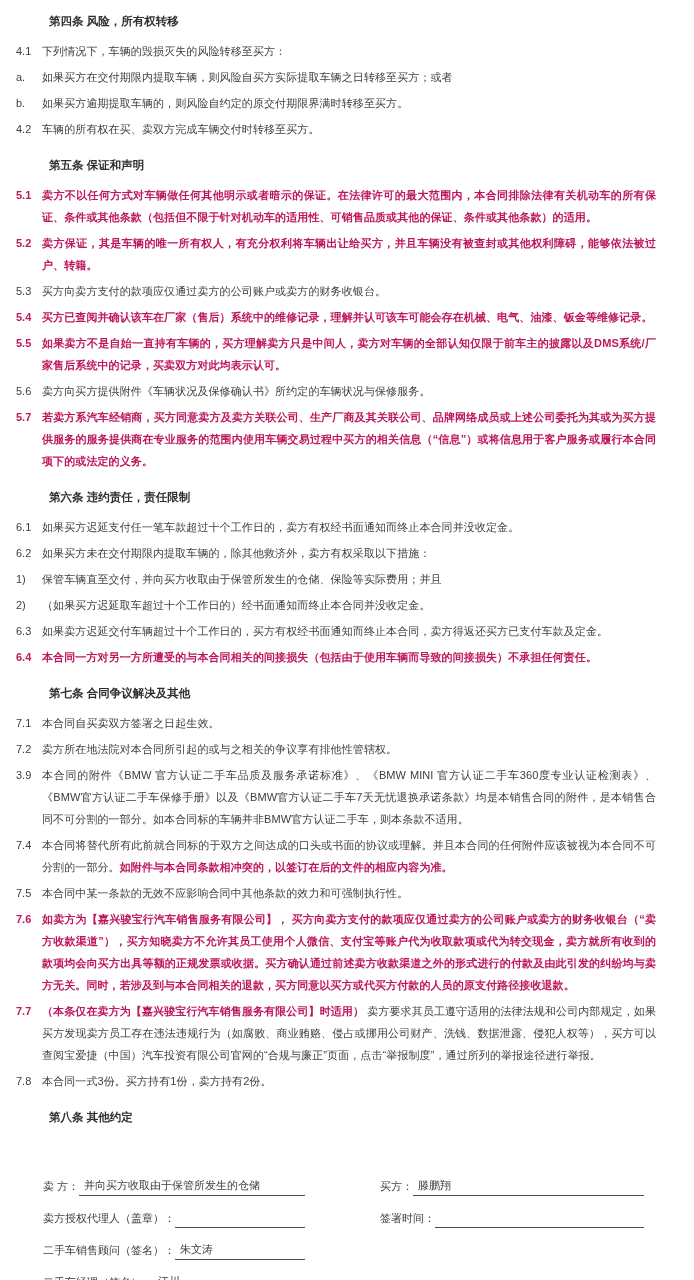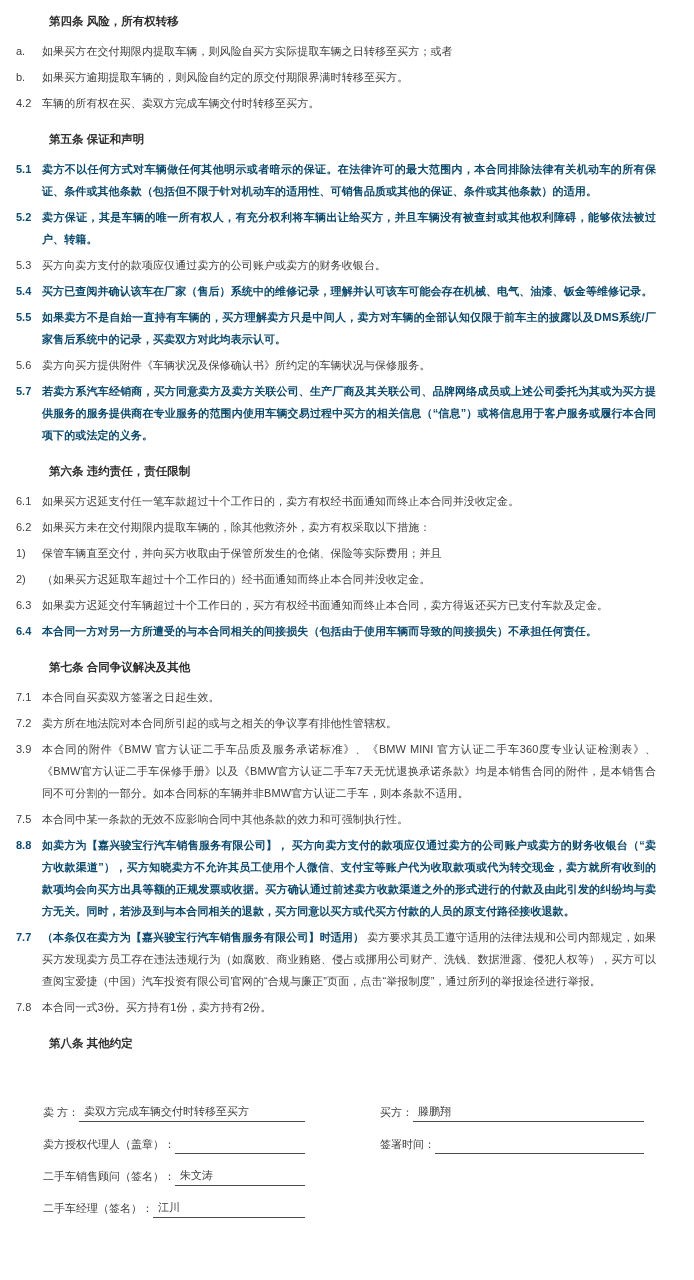--- a/index.html
+++ b/index.html
@@ -14,38 +14,42 @@
     font-size:11.5px; font-weight:bold; color:#2e2e2e;
     margin:14px 0 8px 33px; line-height:22px;
   }
   .sec-h.first { margin-top:4px; }
   .clause { display:flex; margin:0 0 4px 0; }
   .cnum { flex:0 0 26px; font-size:11px; line-height:22px; }
   .ctext {
     flex:1; margin:0; font-size:11px; line-height:22px;
     text-align:justify; letter-spacing:0.1px;
   }
-  .clause.b .cnum, .clause.b .ctext, .b { font-weight:bold; color:#0c4a6e; }
+  .clause.b .cnum, .clause.b .ctext, .b { font-weight:bold; color:#be185d; }
   .sig-area { display:flex; margin-top:46px; font-size:11px; }
   .sig-col { display:block; }
   .sig-col.left  { margin-left:27px; width:262px; }
   .sig-col.right { margin-left:75px; width:264px; }
   .sig-row { display:flex; align-items:flex-end; height:22px; margin-bottom:10px; }
   .sig-label { white-space:nowrap; line-height:20px; }
   .sig-line {
     flex:1; border-bottom:1.5px solid #4d4d4d;
     line-height:20px; padding-left:5px; white-space:nowrap;
   }
 </style>
 </head>
 <body>
 
 <div class="page">
 
   <h3 class="sec-h first">第四条 风险，所有权转移</h3>
+  <div class="clause">
+    <span class="cnum">4.1</span>
+    <p class="ctext">下列情况下，车辆的毁损灭失的风险转移至买方：</p>
+  </div>
   <div class="clause">
     <span class="cnum">a.</span>
     <p class="ctext">如果买方在交付期限内提取车辆，则风险自买方实际提取车辆之日转移至买方；或者</p>
   </div>
   <div class="clause">
     <span class="cnum">b.</span>
     <p class="ctext">如果买方逾期提取车辆的，则风险自约定的原交付期限界满时转移至买方。</p>
   </div>
   <div class="clause">
     <span class="cnum">4.2</span>
@@ -115,43 +119,47 @@
   </div>
   <div class="clause">
     <span class="cnum">7.2</span>
     <p class="ctext">卖方所在地法院对本合同所引起的或与之相关的争议享有排他性管辖权。</p>
   </div>
   <div class="clause">
     <span class="cnum">3.9</span>
     <p class="ctext">本合同的附件《BMW 官方认证二手车品质及服务承诺标准》、《BMW MINI 官方认证二手车360度专业认证检测表》、《BMW官方认证二手车保修手册》以及《BMW官方认证二手车7天无忧退换承诺条款》均是本销售合同的附件，是本销售合同不可分割的一部分。如本合同标的车辆并非BMW官方认证二手车，则本条款不适用。</p>
   </div>
   <div class="clause">
+    <span class="cnum">7.4</span>
+    <p class="ctext"><span>本合同将替代所有此前就合同标的于双方之间达成的口头或书面的协议或理解。并且本合同的任何附件应该被视为本合同不可分割的一部分。</span><span class="b">如附件与本合同条款相冲突的，以签订在后的文件的相应内容为准。</span></p>
+  </div>
+  <div class="clause">
     <span class="cnum">7.5</span>
     <p class="ctext">本合同中某一条款的无效不应影响合同中其他条款的效力和可强制执行性。</p>
   </div>
   <div class="clause b">
-    <span class="cnum">8.8</span>
+    <span class="cnum">7.6</span>
     <p class="ctext">如卖方为【嘉兴骏宝行汽车销售服务有限公司】， 买方向卖方支付的款项应仅通过卖方的公司账户或卖方的财务收银台（“卖方收款渠道”），买方知晓卖方不允许其员工使用个人微信、支付宝等账户代为收取款项或代为转交现金，卖方就所有收到的款项均会向买方出具等额的正规发票或收据。买方确认通过前述卖方收款渠道之外的形式进行的付款及由此引发的纠纷均与卖方无关。同时，若涉及到与本合同相关的退款，买方同意以买方或代买方付款的人员的原支付路径接收退款。</p>
   </div>
   <div class="clause">
     <span class="cnum b">7.7</span>
     <p class="ctext"><span class="b">（本条仅在卖方为【嘉兴骏宝行汽车销售服务有限公司】时适用）</span><span> 卖方要求其员工遵守适用的法律法规和公司内部规定，如果买方发现卖方员工存在违法违规行为（如腐败、商业贿赂、侵占或挪用公司财产、洗钱、数据泄露、侵犯人权等），买方可以查阅宝爱捷（中国）汽车投资有限公司官网的“合规与廉正”页面，点击“举报制度”，通过所列的举报途径进行举报。</span></p>
   </div>
   <div class="clause">
     <span class="cnum">7.8</span>
     <p class="ctext">本合同一式3份。买方持有1份，卖方持有2份。</p>
   </div>
 
   <h3 class="sec-h">第八条 其他约定</h3>
 
   <div class="sig-area">
     <div class="sig-col left">
       <div class="sig-row">
         <span class="sig-label">卖 方：</span>
-        <span class="sig-line"><span>卖双方完成车辆交付时转移至买方</span></span>
+        <span class="sig-line"><span>并向买方收取由于保管所发生的仓储</span></span>
       </div>
       <div class="sig-row">
         <span class="sig-label">卖方授权代理人（盖章）：</span>
         <span class="sig-line"><span></span></span>
       </div>
       <div class="sig-row">
         <span class="sig-label">二手车销售顾问（签名）：</span>
         <span class="sig-line"><span>朱文涛</span></span>
       </div>
       <div class="sig-row">

